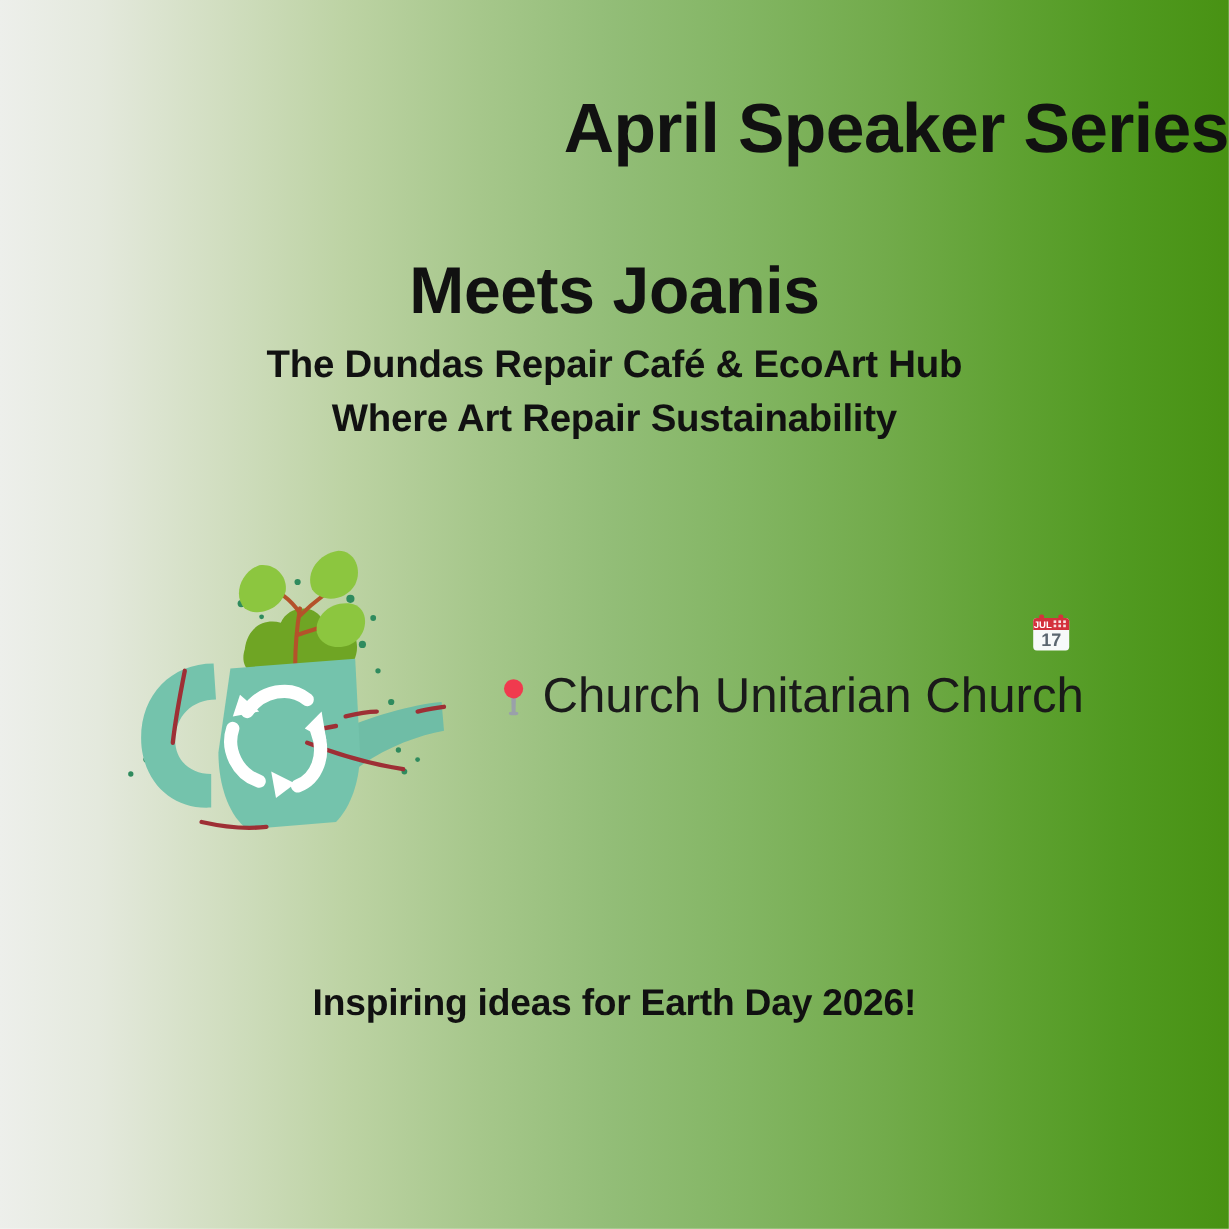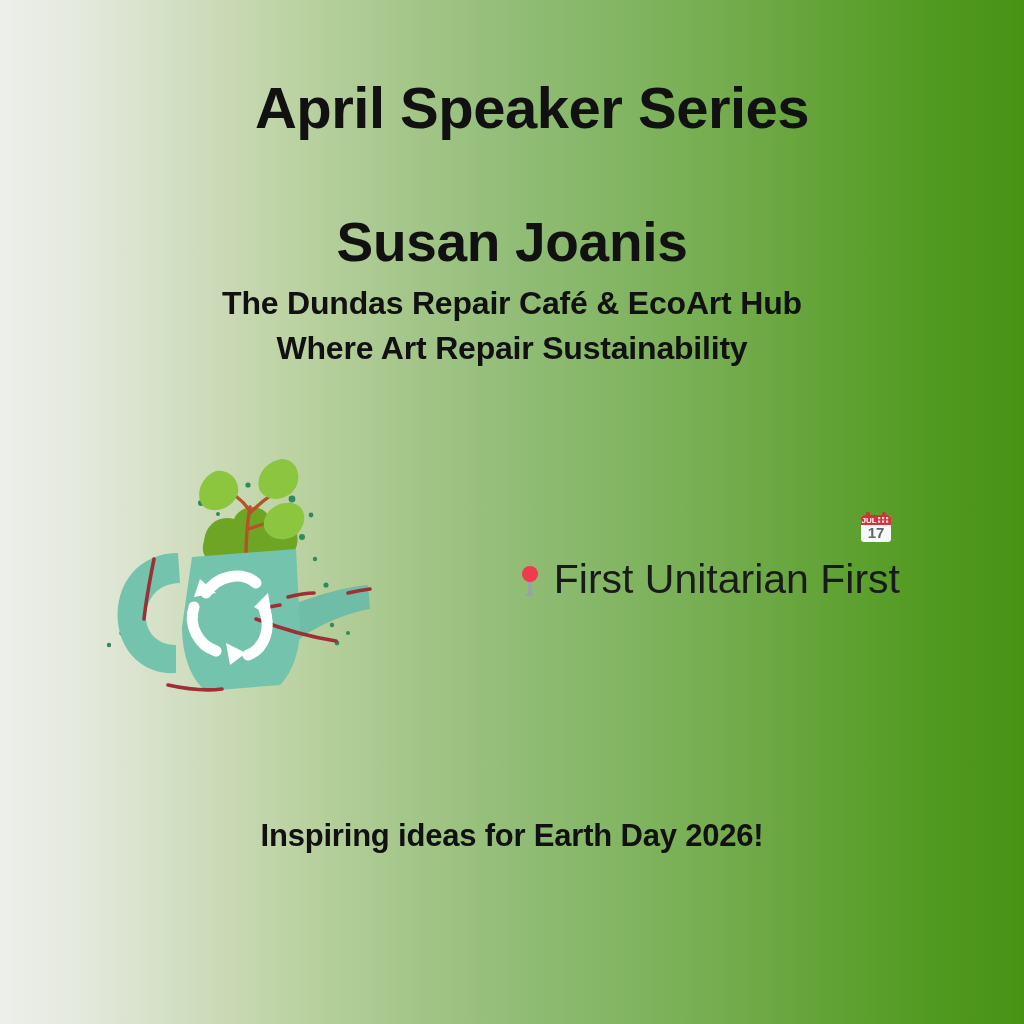--- a/index.html
+++ b/index.html
@@ -31,21 +31,21 @@
         #489213 100%);
     overflow: hidden;
   }
 
   
   .headline {
     position: absolute;
     left: 0;
     right: 0;
     top: 78px;
-    text-align: center;
+    text-align: right;
     color: #111111;
     padding-left: 40px;
   }
   .title {
     font-size: 58px;
     font-weight: 700;
     letter-spacing: -0.5px;
     line-height: 1.05;
     font-stretch: condensed;
     color: #111111;
@@ -134,21 +134,21 @@
 </head>
 <body>
 
 <div class="poster">
 
   <div class="headline">
     <div class="title">April Speaker Series</div>
   </div>
 
   <div class="speaker-block">
-    <div class="speaker-name">Susan Joanis</div>
+    <div class="speaker-name">Meets Joanis</div>
     <div class="talk-line">The Dundas Repair Café &amp; EcoArt Hub</div>
     <div class="talk-line">Where Art Repair Sustainability</div>
   </div>
 
   <div class="illustration">
     <svg viewBox="0 0 290 270" xmlns="http://www.w3.org/2000/svg">
 
       <g fill="#2f8b5e">
         <circle cx="196" cy="62" r="3.4"></circle>
         <circle cx="215" cy="78" r="2.4"></circle>
@@ -248,21 +248,21 @@
     </div>
 
 
     <div class="detail-row">
       <span class="detail-icon">
         <svg width="36" height="36" viewBox="0 0 36 36" xmlns="http://www.w3.org/2000/svg">
           <path d="M16 16 L20 16 L19.6 31 a1.6 1.6 0 0 1 -3.2 0 Z" fill="#9aa0aa"></path>
           <ellipse cx="18" cy="31.5" rx="4" ry="1.6" fill="#9aa0aa"></ellipse>
           <circle cx="18" cy="11" r="8" fill="#f03a4e"></circle>
         </svg>
-      </span><span class="detail-text">First Unitarian First</span>
+      </span><span class="detail-text">Church Unitarian Church</span>
     </div>
 
   </div>
 
   <div class="footer">
     <span class="footer-text">Inspiring ideas for Earth Day 2026!</span>
   </div>
 
 </div>
 

